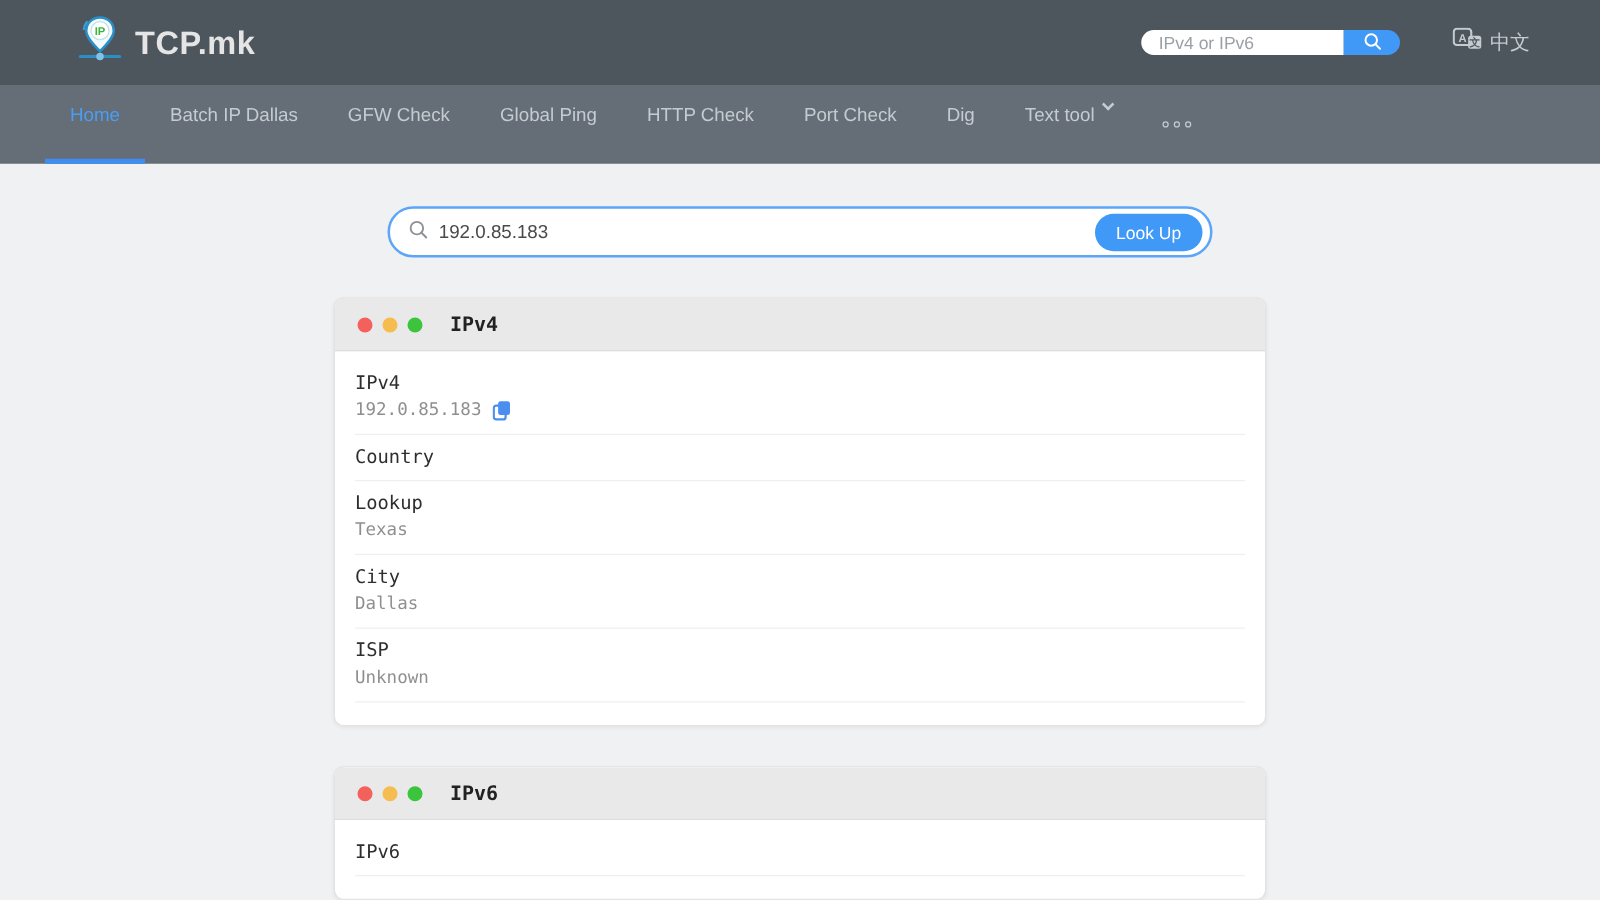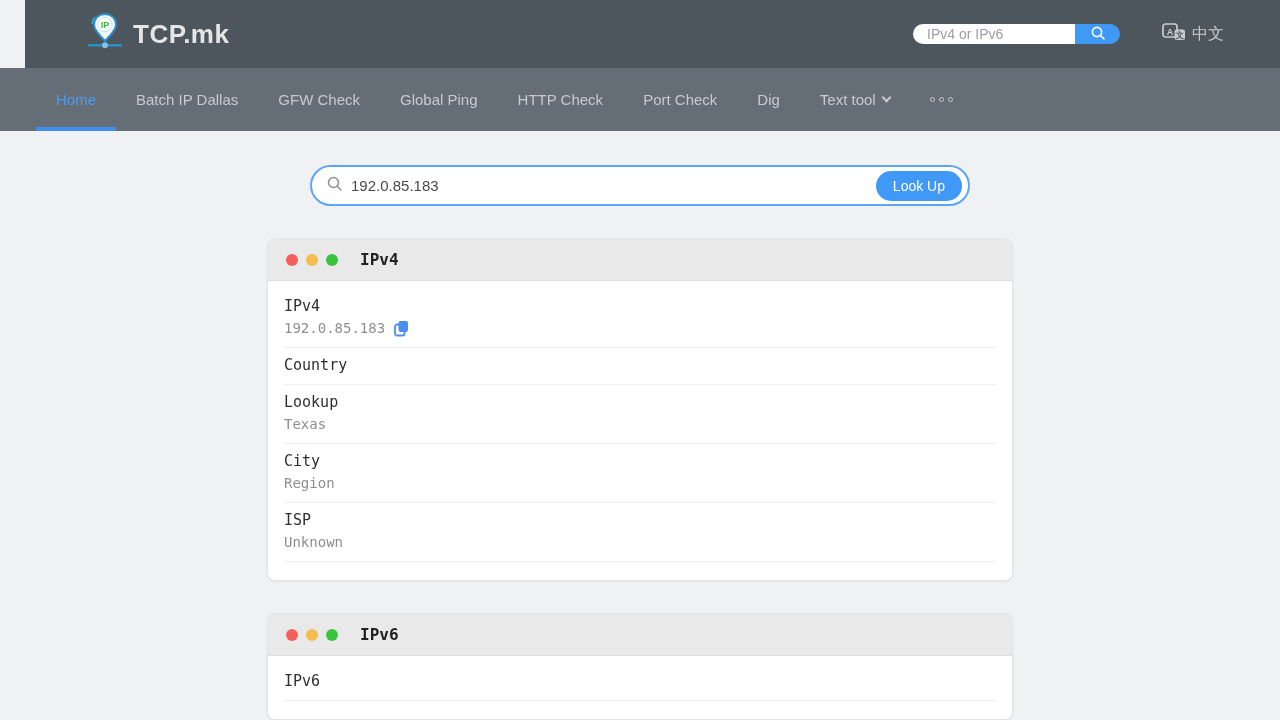--- a/index.html
+++ b/index.html
@@ -4,21 +4,20 @@
 <style>
   * { margin:0; padding:0; box-sizing:border-box; }
   html,body { width:1280px; height:720px; overflow:hidden; }
   body { background:#eff1f3; font-family:"Liberation Sans", sans-serif; }
 
   
   .topbar {
     height:68px; background:#4d565c;
     display:flex; justify-content:space-between;
     padding:0 56px 0 62px;
-    margin-left:25px;
   }
   .logo { display:flex; align-items:center; gap:10px; cursor:pointer; }
   .logo-text { color:#e5e5e5; font-size:26px; font-weight:bold; letter-spacing:.5px; }
 
   .top-search { display:flex; height:20px; }
   .top-search input {
     width:162px; border:none; outline:none;
     border-radius:16px 0 0 16px; padding:0 14px;
     font-size:14px; color:#333; background:#fff;
     font-family:"Liberation Sans", sans-serif;
@@ -33,21 +32,21 @@
     display:flex; align-items:center; gap:6px;
     color:#c5cbd1; font-size:16px; cursor:pointer; margin-left:42px;
   }
 
   
   .nav {
     height:63px; background:#656e76;
     display:flex; align-items:stretch; padding:0 36px;
   }
   .nav-item {
-    padding:16px 20px; display:flex; align-items:center; gap:7px;
+    padding:16px 20px; display:flex; gap:7px;
     color:#c5cbd1; font-size:15px; cursor:pointer; position:relative;
     white-space:nowrap;
   }
   .nav-item.active { color:#4a9df5; }
   .nav-item.active::after {
     content:""; position:absolute; left:0; right:0; bottom:0;
     height:4px; background:#3d8ef0;
   }
   .chevron {
     width:7px; height:7px; margin-top:-4px;
@@ -225,21 +224,21 @@
           </div>
           <div class="field-row">
             <div class="field-label">Lookup</div>
             <div class="field-value">
               <span>Texas</span>
             </div>
           </div>
           <div class="field-row">
             <div class="field-label">City</div>
             <div class="field-value">
-              <span>Region</span>
+              <span>Dallas</span>
             </div>
           </div>
           <div class="field-row">
             <div class="field-label">ISP</div>
             <div class="field-value">
               <span>Unknown</span>
             </div>
           </div>
         </div>
       </section>

